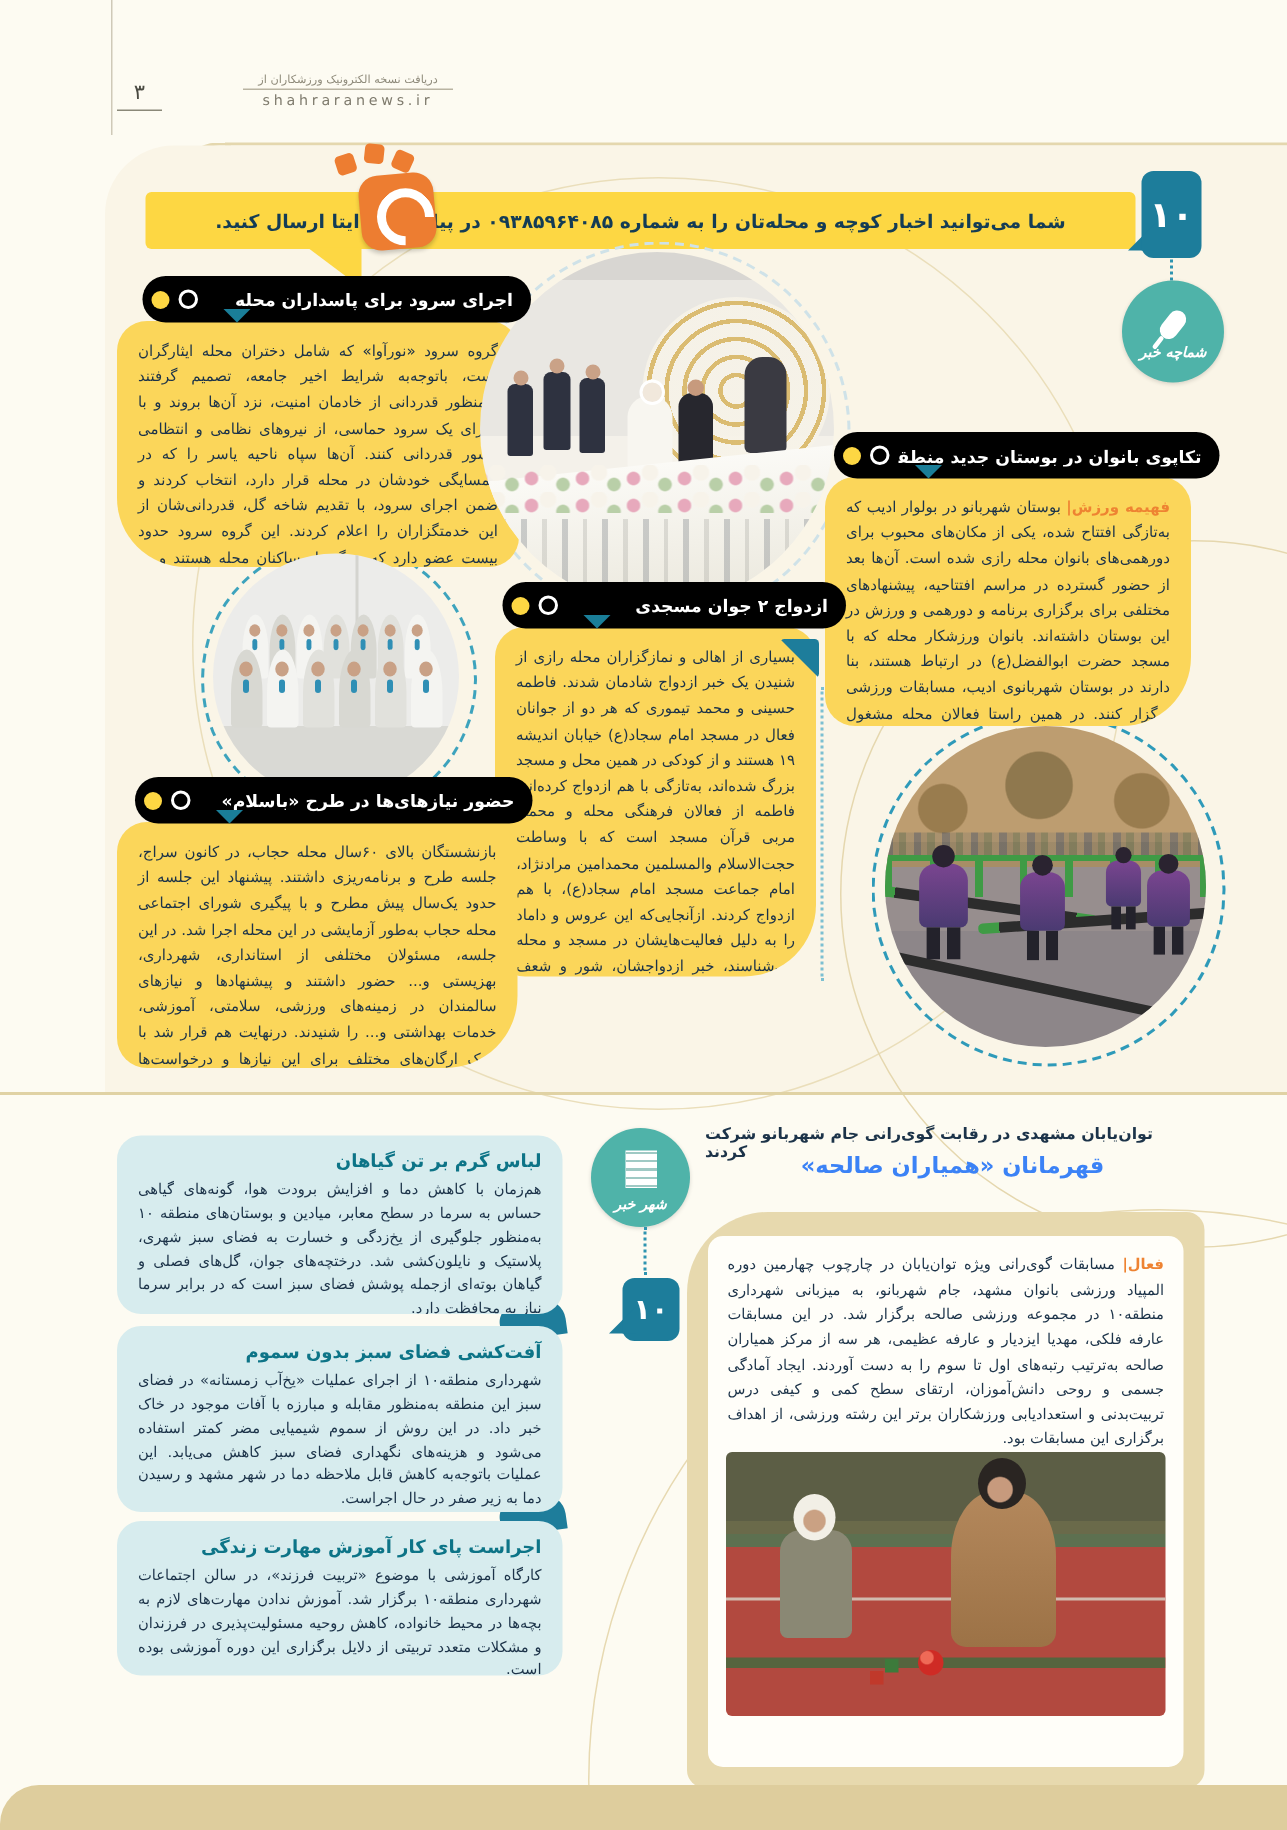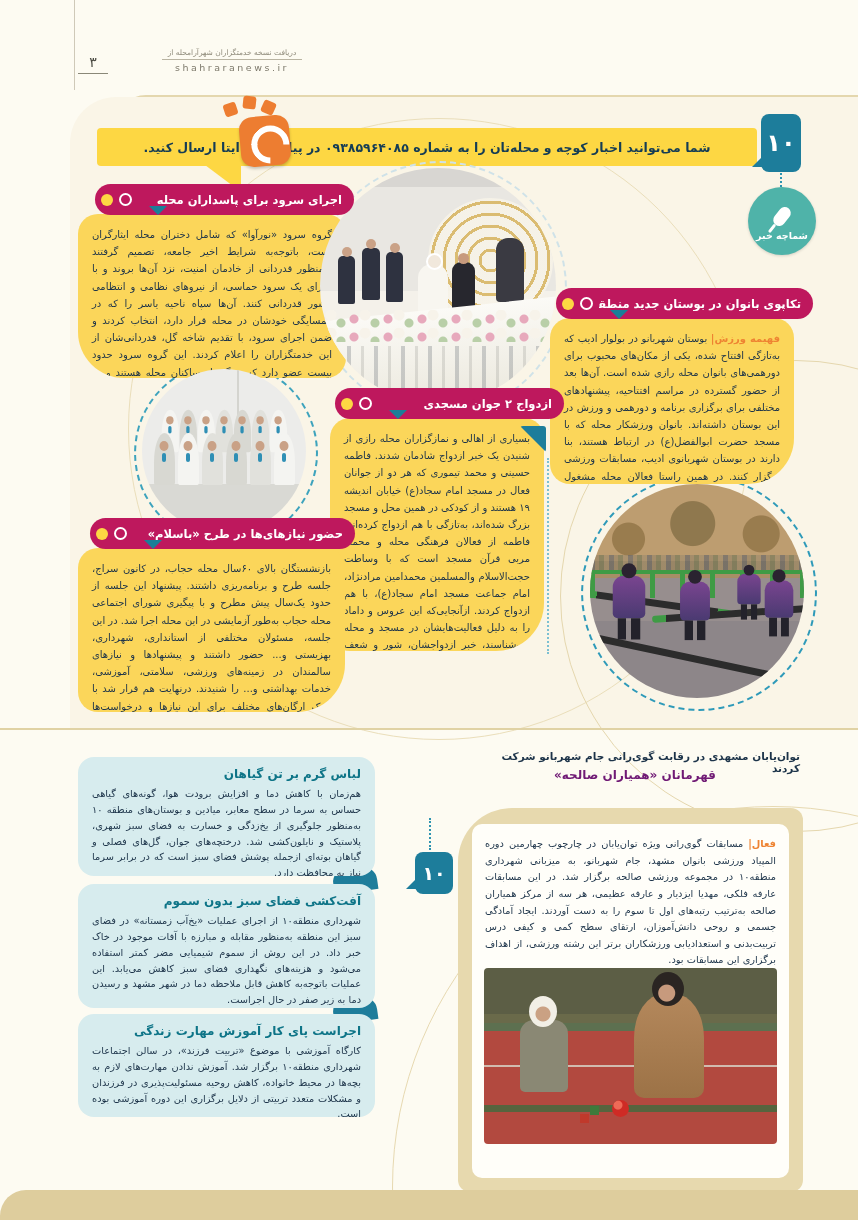--- a/index.html
+++ b/index.html
@@ -34,30 +34,30 @@
   
   .tab10{background:#1d7d9b;border-radius:8px;color:#fff;font-weight:bold;display:flex;align-items:center;justify-content:center;}
   .tab10::after{content:"";position:absolute;left:-9px;bottom:5px;border:9px solid transparent;border-right-color:#1d7d9b;border-bottom-color:#1d7d9b;}
   .tab10-top{left:761px;top:114px;width:40px;height:58px;font-size:24px;}
   .tab10-bot{left:415px;top:852px;width:38px;height:42px;font-size:19px;}
   .vdots{border-left:2px dotted #2e94b0;width:0;}
   .vd1{left:780px;top:173px;height:14px;}
   .vd2{left:429px;top:818px;height:32px;}
   .vd3{left:547px;top:458px;height:196px;border-left:2px dotted #7cc0d2;}
   .badge{background:#4fb3a9;border-radius:50%;display:flex;flex-direction:column;align-items:center;justify-content:center;gap:3px;color:#fff;box-shadow:0 1px 3px rgba(0,0,0,.15);}
-  .badge .lbl{font-size:9.5px;font-weight:bold;}
+  .badge .lbl{font-size:9.5px;font-weight:bold;font-style:italic;}
   .badge1{left:748px;top:187px;width:68px;height:68px;}
   .badge2{left:394px;top:752px;width:66px;height:66px;}
   .mic{position:relative;width:12px;height:21px;background:#fff;border-radius:6px;transform:rotate(38deg);margin-top:4px;}
   .mic::after{content:"";position:absolute;left:4px;bottom:-10px;width:3px;height:10px;background:#fff;border-radius:2px;}
   .np{position:relative;width:21px;height:25px;background:#fff;border-radius:3px;margin-top:3px;
       background-image:repeating-linear-gradient(180deg,transparent 0 4px,#9fc9c4 4px 5.5px);background-clip:content-box;padding:3px;}
   .np::before{content:"";position:absolute;left:-5px;top:-4px;width:21px;height:25px;background:#dff0ee;border-radius:3px;z-index:-1;}
   
-  .pill{background:#be185d;border-radius:17px;height:31px;display:flex;align-items:center;gap:6px;padding:0 12px 0 9px;color:#fff;font-weight:bold;font-size:11.5px;white-space:nowrap;z-index:3;}
+  .pill{background:#000000;border-radius:17px;height:31px;display:flex;align-items:center;gap:6px;padding:0 12px 0 9px;color:#fff;font-weight:bold;font-size:11.5px;white-space:nowrap;z-index:3;}
   .pill .tt{flex:1;overflow:hidden;}
   .pill .ringo{width:9px;height:9px;border:2px solid #fff;border-radius:50%;flex:none;}
   .pill .dotY{width:12px;height:12px;background:#fdd743;border-radius:50%;flex:none;margin-left:-3px;}
   .pill::after{content:"";position:absolute;left:54px;bottom:-9px;border:9px solid transparent;border-top-color:#1a7e98;}
   .ybox{background:#fbd65a;color:#1c3349;font-size:10px;line-height:1.72;text-align:justify;padding:12px 14px;box-sizing:border-box;overflow:hidden;z-index:2;}
   .byline{color:#ee8332;font-weight:bold;}
   .p1{left:95px;top:184px;width:238px;}
   .b1{left:78px;top:214px;width:268px;height:164px;border-radius:20px 20px 20px 46px;}
   .p2{left:556px;top:288px;width:236px;}
   .b2{left:550px;top:318px;width:244px;height:166px;border-radius:20px 20px 46px 20px;}
@@ -113,22 +113,22 @@
   .brief{left:78px;width:297px;background:#d7ecee;border-radius:16px;padding:10px 14px;box-sizing:border-box;overflow:hidden;z-index:2;}
   .brief h3{margin:0 0 5px;font-size:12px;color:#0d7487;}
   .brief p{margin:0;font-size:9.8px;line-height:1.62;color:#1c3349;text-align:justify;}
   .bf1{top:757px;height:119px;}
   .bf2{top:884px;height:124px;}
   .bf3{top:1014px;height:103px;}
   .corner-tab{width:44px;height:24px;background:#1e7d9b;border-radius:12px 14px 0 0;transform:rotate(-8deg);z-index:1;}
   .ct2{left:333px;top:868px;}
   .ct3{left:333px;top:998px;}
   
-  .kicker{left:470px;top:750px;width:330px;text-align:right;font-size:10.5px;color:#1c3349;font-weight:bold;}
-  .ftitle{left:470px;top:768px;width:330px;text-align:center;font-size:12px;font-weight:bold;color:#701a75;}
+  .kicker{left:470px;top:750px;width:330px;text-align:left;font-size:10.5px;color:#1c3349;font-weight:bold;}
+  .ftitle{left:470px;top:768px;width:330px;text-align:center;font-size:15px;font-weight:bold;color:#3b82f6;}
   .tanbox{left:458px;top:808px;width:345px;height:384px;background:#e7d9ae;border-radius:54px 12px 12px 12px;z-index:2;}
   .whitebox{left:472px;top:824px;width:317px;height:354px;background:#fffef9;border-radius:10px;padding:12px 13px;box-sizing:border-box;font-size:9.8px;line-height:1.7;color:#1c3349;text-align:justify;overflow:hidden;z-index:3;}
   .photo-gym{left:484px;top:968px;width:293px;height:176px;border-radius:4px;overflow:hidden;z-index:4;background:linear-gradient(180deg,#5c5e45 0 26%,#6a6a4a 26% 31%,#5d7050 31% 36%,#b2493f 36% 100%);}
   .gym-line1{left:0;top:55%;width:100%;height:2px;background:#d8d8cc;opacity:.8;}
   .gym-line2{left:0;top:78%;width:100%;height:7px;background:#3e6b3e;opacity:.8;}
   .kid-left{left:36px;top:52px;width:48px;height:72px;background:#8a8874;border-radius:14px 14px 5px 5px;}
   .kid-left::before{content:"";position:absolute;top:-24px;left:9px;width:28px;height:31px;border-radius:50%;background:radial-gradient(circle at 50% 58%,#caa183 0 7px,#f2efe6 8px);}
   .kid-right{left:150px;top:26px;width:70px;height:104px;background:linear-gradient(#b4885c,#9c7246);border-radius:42% 42% 10px 10px;}
   .kid-right::before{content:"";position:absolute;top:-22px;left:18px;width:32px;height:34px;border-radius:50%;background:radial-gradient(circle at 46% 62%,#c79a7d 0 8px,#2a2522 9px);}
   .ball{left:128px;top:132px;width:17px;height:17px;border-radius:50%;background:radial-gradient(circle at 35% 30%,#ef6a57 0 4px,#cf2b25 5px);}
@@ -138,21 +138,21 @@
   .botbar{left:0;top:1190px;width:858px;height:30px;background:#decd9d;border-radius:26px 0 0 0;z-index:2;}
 </style>
 </head>
 <body>
 
 <div class="page">
 
   <div class="abs hdr-vline"></div>
   <div class="abs pgnum">۳</div>
   <div class="abs tagline">
-    <div class="t1">دریافت نسخه خدمتگزاران شهرآرامحله از</div>
+    <div class="t1">دریافت نسخه الکترونیک ورزشکاران از</div>
     <div class="t2">shahraranews.ir</div>
   </div>
   <div class="abs hdr-rule"></div>
   <div class="abs hdr-curve"></div>
 
   <div class="abs sec-top"></div>
   <div class="abs ring ring-a"></div>
   <div class="abs ring ring-b"></div>
   <div class="abs dots-tan"></div>
 
@@ -271,20 +271,24 @@
   <div class="abs brief bf2">
     <h3>آفت‌کشی فضای سبز بدون سموم</h3>
     <p>شهرداری منطقه۱۰ از اجرای عملیات «یخ‌آب زمستانه» در فضای سبز این منطقه به‌منظور مقابله و مبارزه با آفات موجود در خاک خبر داد. در این روش از سموم شیمیایی مضر کمتر استفاده می‌شود و هزینه‌های نگهداری فضای سبز کاهش می‌یابد. این عملیات باتوجه‌به کاهش قابل ملاحظه دما در شهر مشهد و رسیدن دما به زیر صفر در حال اجراست.</p>
   </div>
   <div class="abs corner-tab ct3"></div>
   <div class="abs brief bf3">
     <h3>اجراست پای کار آموزش مهارت زندگی</h3>
     <p>کارگاه آموزشی با موضوع «تربیت فرزند»، در سالن اجتماعات شهرداری منطقه۱۰ برگزار شد. آموزش ندادن مهارت‌های لازم به بچه‌ها در محیط خانواده، کاهش روحیه مسئولیت‌پذیری در فرزندان و مشکلات متعدد تربیتی از دلایل برگزاری این دوره آموزشی بوده است.</p>
   </div>
 
+  <div class="abs badge badge2">
+    <span class="np"></span>
+    <span class="lbl">شهر خبر</span>
+  </div>
   <div class="abs vdots vd2"></div>
   <div class="abs tab10 tab10-bot">۱۰</div>
 
   <div class="abs kicker">توان‌یابان مشهدی در رقابت گوی‌رانی جام شهربانو شرکت کردند</div>
   <div class="abs ftitle">قهرمانان «همیاران صالحه»</div>
   <div class="abs tanbox"></div>
   <div class="abs whitebox">
     <span class="byline">فعال|</span>
     <span>مسابقات گوی‌رانی ویژه توان‌یابان در چارچوب چهارمین دوره المپیاد ورزشی بانوان مشهد، جام شهربانو، به میزبانی شهرداری منطقه۱۰ در مجموعه ورزشی صالحه برگزار شد. در این مسابقات عارفه فلکی، مهدیا ایزدیار و عارفه عظیمی، هر سه از مرکز همیاران صالحه به‌ترتیب رتبه‌های اول تا سوم را به دست آوردند. ایجاد آمادگی جسمی و روحی دانش‌آموزان، ارتقای سطح کمی و کیفی درس تربیت‌بدنی و استعدادیابی ورزشکاران برتر این رشته ورزشی، از اهداف برگزاری این مسابقات بود.</span>
   </div>

